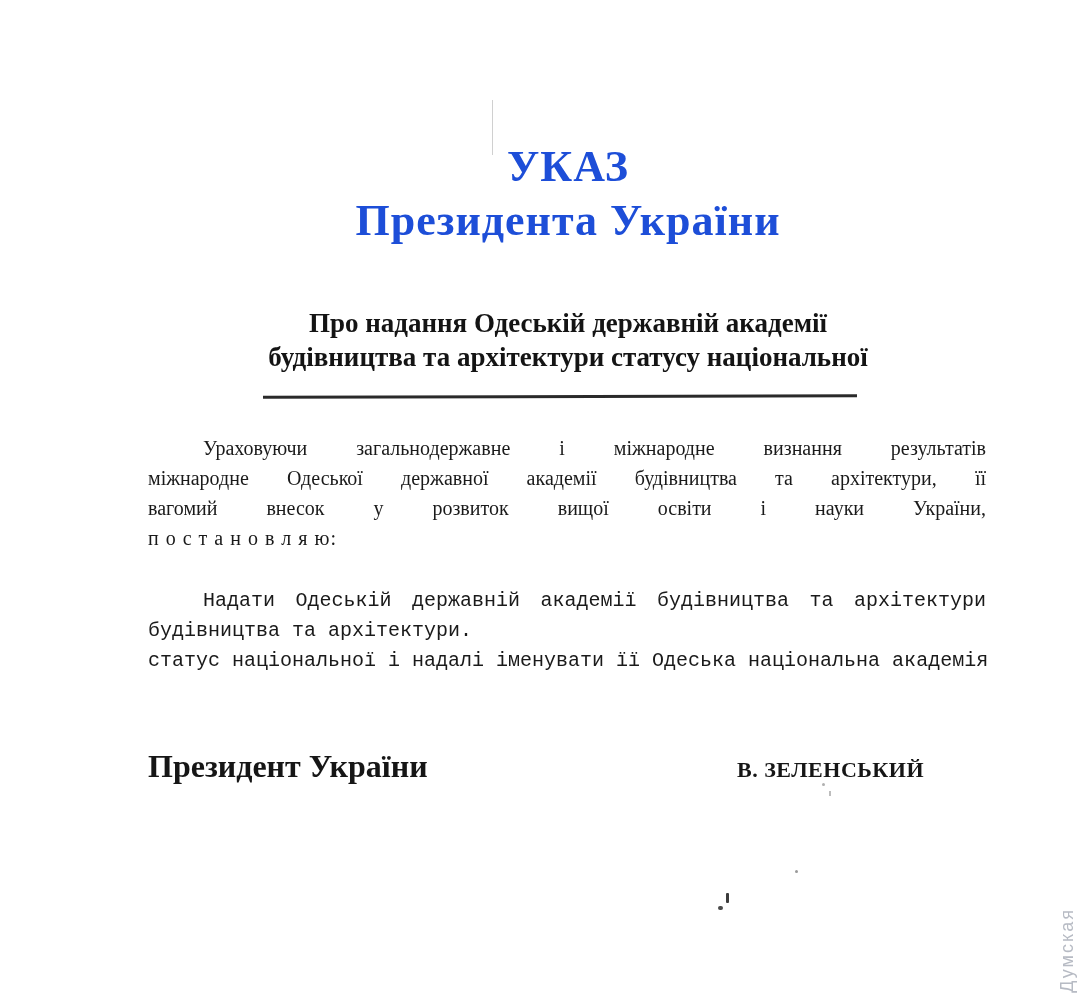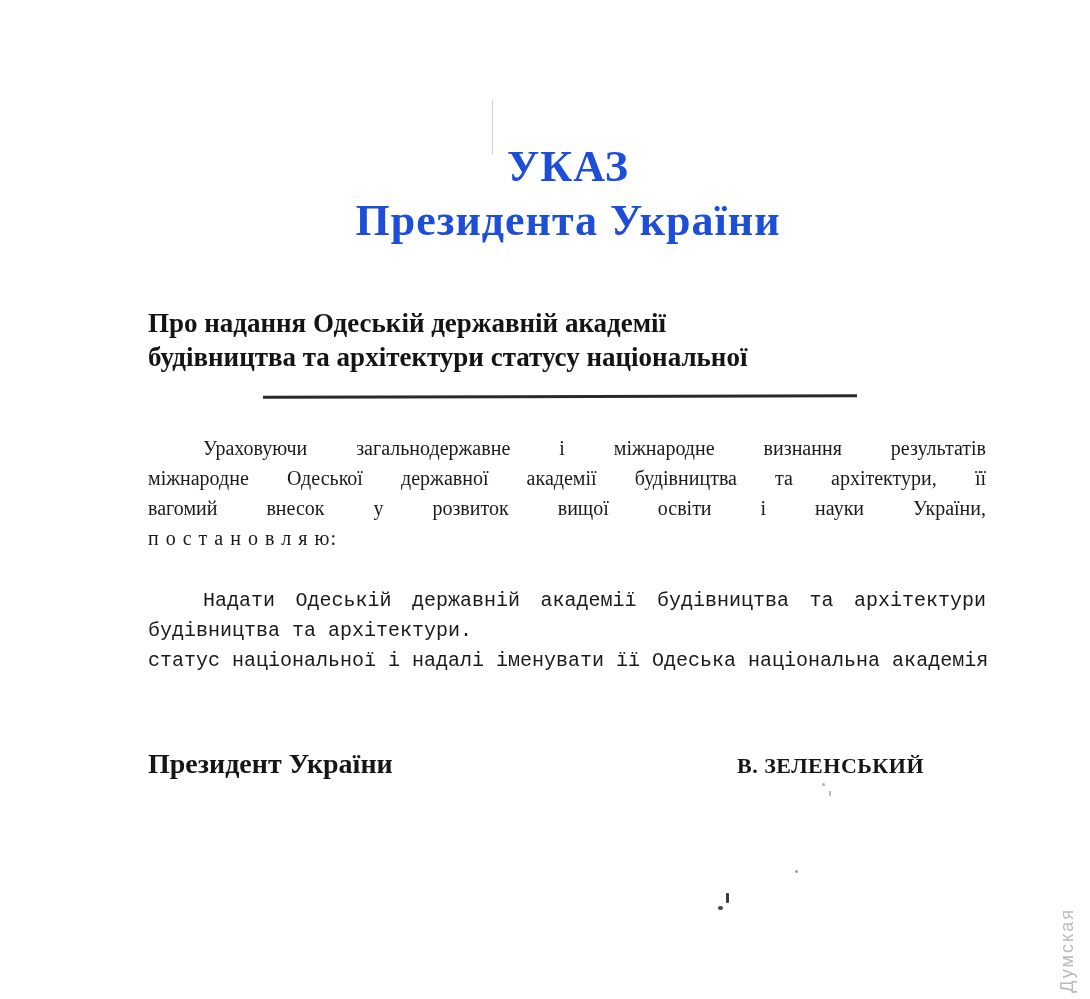--- a/index.html
+++ b/index.html
@@ -29,20 +29,21 @@
     line-height: 54px;
     letter-spacing: 1px;
     color: #1d4ed8;
   }
   
   .subject-block {
     position: absolute;
     top: 306px;
     left: 148px;
     width: 840px;
+    text-align: center;
     font-weight: bold;
     font-size: 27px;
     line-height: 34px;
     color: #141414;
   }
   
   .divider {
     position: absolute;
     top: 395px;
     left: 263px;
@@ -78,21 +79,21 @@
   .signature-row {
     position: absolute;
     top: 748px;
     left: 148px;
     width: 838px;
     display: flex;
     justify-content: space-between;
     align-items: baseline;
     font-weight: bold;
   }
-  .signature-title { font-size: 28px; }
+  .signature-title { font-size: 32px; }
   .signature-name {
     font-size: 22px;
     letter-spacing: 0.5px;
     margin-right: 62px;
   }
   
   .watermark {
     position: absolute;
     right: 12px;
     bottom: 6px;

